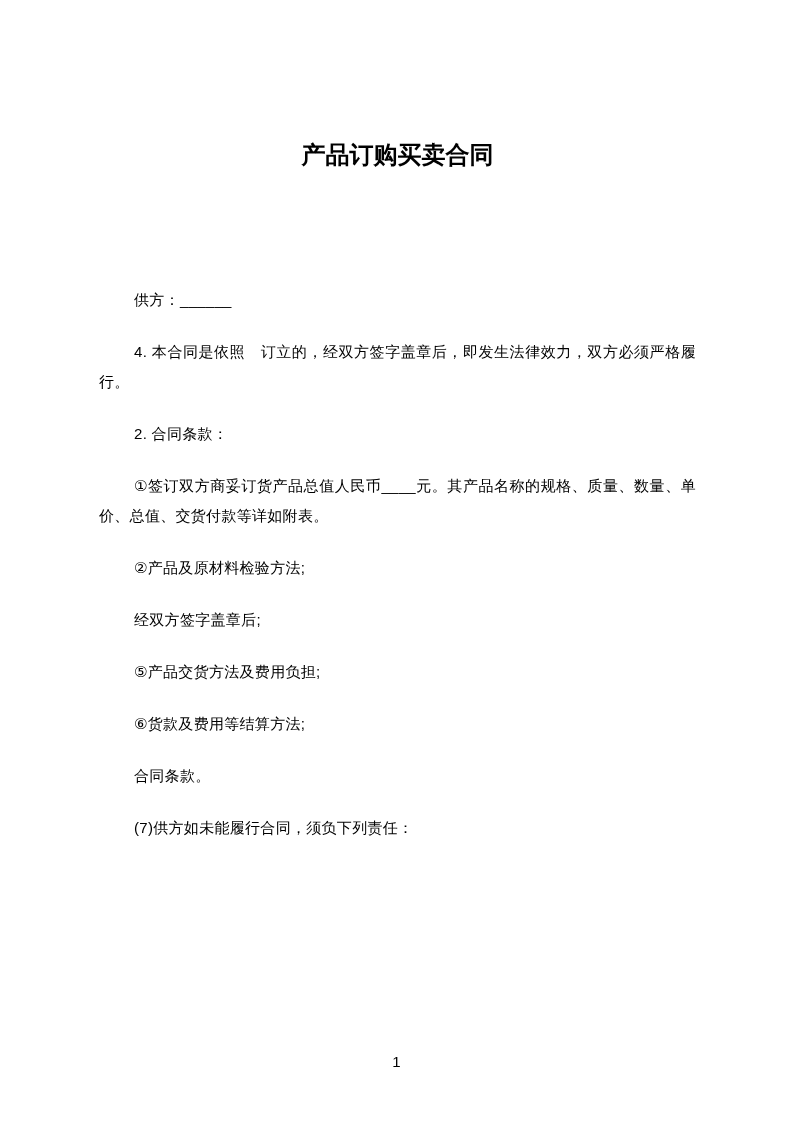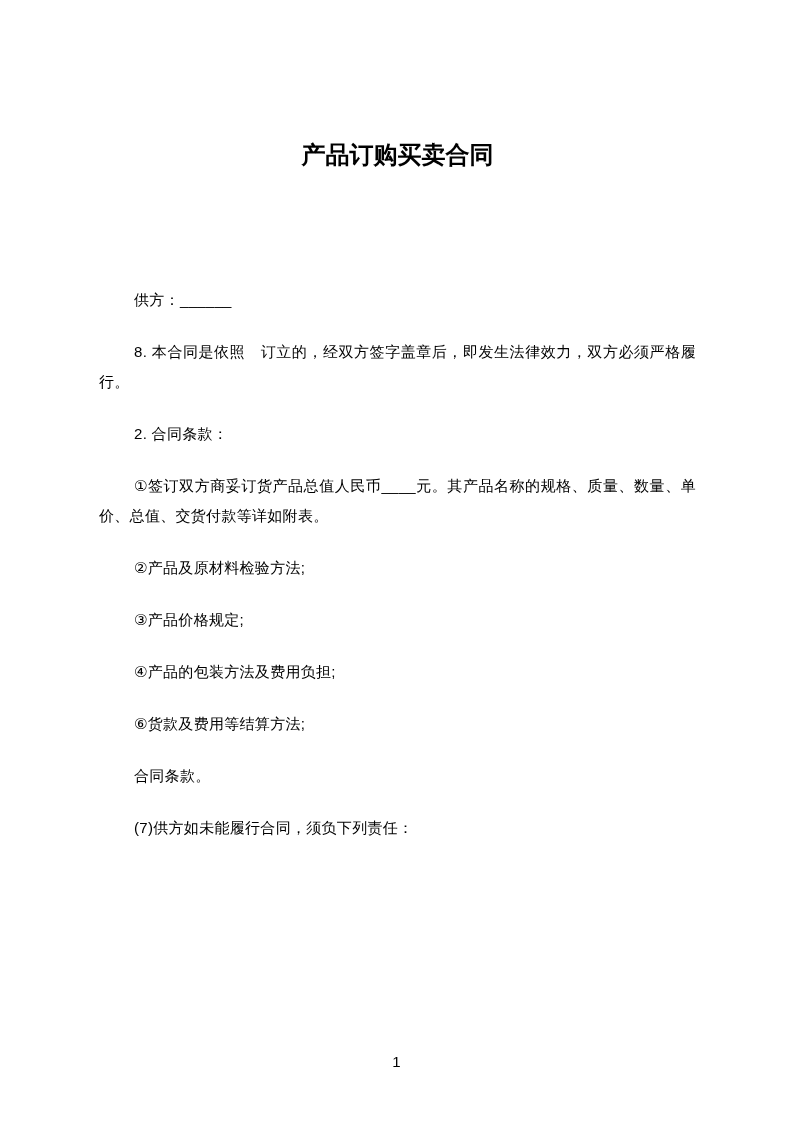--- a/index.html
+++ b/index.html
@@ -53,31 +53,31 @@
 <body>
 
 <div class="page">
   <div class="content">
 
     <h1 class="doc-title">产品订购买卖合同</h1>
 
     <p class="para"><span>供方：</span><span class="blank">______</span></p>
 
 
-    <p class="para">8. 本合同是依照　订立的，经双方签字盖章后，即发生法律效力，双方必须严格履行。</p>
+    <p class="para">4. 本合同是依照　订立的，经双方签字盖章后，即发生法律效力，双方必须严格履行。</p>
 
     <p class="para">2. 合同条款：</p>
 
     <p class="para"><span>①签订双方商妥订货产品总值人民币</span><span class="blank">____</span><span>元。其产品名称的规格、质量、数量、单价、总值、交货付款等详如附表。</span></p>
 
     <p class="para">②产品及原材料检验方法;</p>
 
-    <p class="para">③产品价格规定;</p>
+    <p class="para">经双方签字盖章后;</p>
 
-    <p class="para">④产品的包装方法及费用负担;</p>
+    <p class="para">⑤产品交货方法及费用负担;</p>
 
 
     <p class="para">⑥货款及费用等结算方法;</p>
 
     <p class="para">合同条款。</p>
 
 
     <p class="para">(7)供方如未能履行合同，须负下列责任：</p>
 
   </div>

